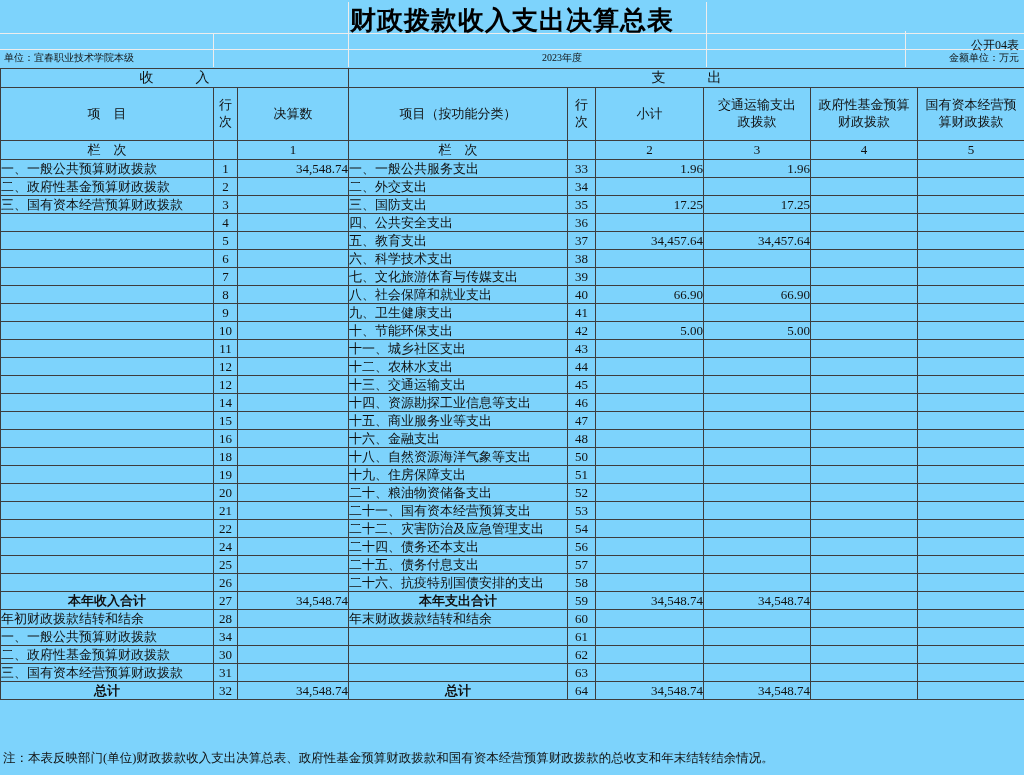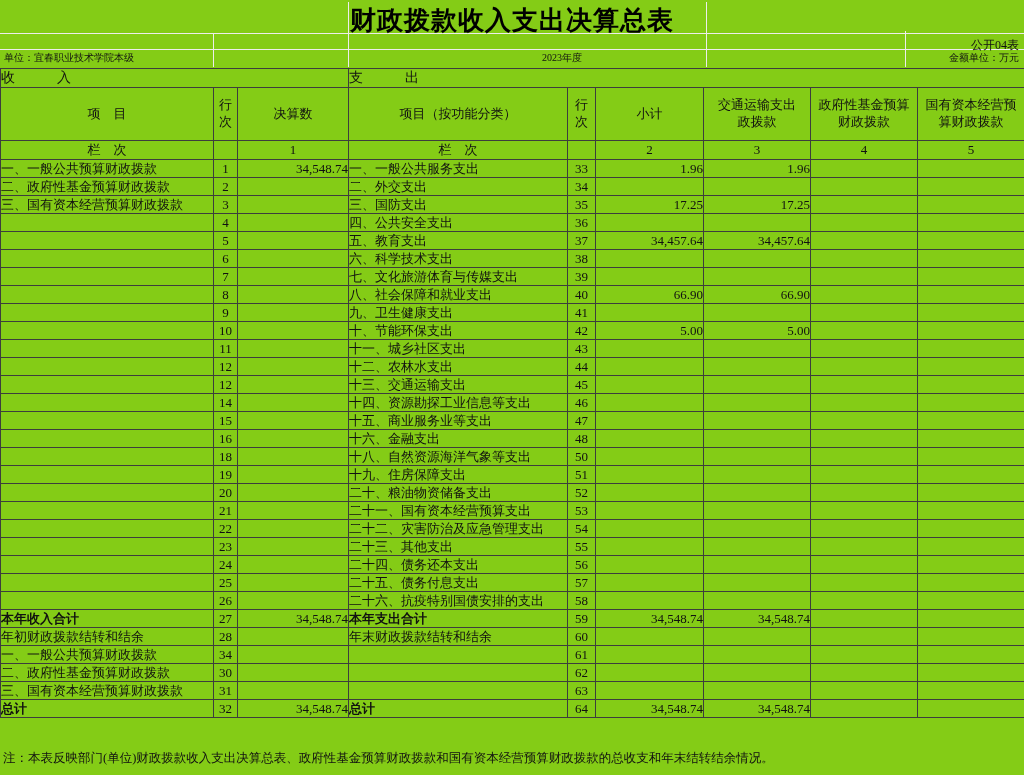--- a/index.html
+++ b/index.html
@@ -1,18 +1,18 @@
 <!DOCTYPE html>
 <html><head>
 <meta charset="utf-8">
 <style>
   * { margin:0; padding:0; box-sizing:border-box; }
   html,body { background:#fff; }
   .page {
-    position:relative; width:1024px; height:775px; background:#84cc16;
+    position:relative; width:1024px; height:775px; background:#7dd3fc;
     font-family:"Liberation Serif","DejaVu Serif",serif; color:#111;
     overflow:hidden;
   }
   .fline { position:absolute; background:#ededed; }
   .title {
     position:absolute; top:3px; left:0; width:1024px;
     text-align:center; font-size:26px; font-weight:bold; color:#000;
     letter-spacing:1px;
   }
   .table-code { position:absolute; top:37px; right:5px; font-size:12px; }
@@ -21,29 +21,29 @@
   .info-year { position:absolute; left:562px; top:0; transform:translateX(-50%); }
   .info-amount { position:absolute; right:5px; top:0;text-align:right; }
   table.fiscal {
     position:absolute; top:68px; left:0; width:1024px;
     border-collapse:collapse; table-layout:fixed;
   }
   table.fiscal th, table.fiscal td {
     border:1px solid #3d3d3d; padding:0; font-size:13px; font-weight:normal;
     color:#111; overflow:hidden; vertical-align:middle;
   }
-  thead tr.h1 th { height:17px; font-size:14px; text-align:left; }
+  thead tr.h1 th { height:17px; font-size:14px; text-align:center; }
   thead tr.h2 th { height:53px; text-align:center; white-space:pre-line; line-height:1.3; }
   thead tr.h3 th { height:17px; text-align:center; }
   tbody tr { height:17.4px; }
   tbody td { line-height:17px; }
   td.lbl { text-align:left; padding-left:3px; white-space:nowrap; }
   td.num { text-align:center; }
   td.val { text-align:right; padding-right:4px; white-space:nowrap; }
-  tr.total td.lbl { padding-left:0; font-weight:bold; }
+  tr.total td.lbl { text-align:center; padding-left:0; font-weight:bold; }
   .note { position:absolute; top:750px; left:3px; font-size:12.5px; white-space:nowrap; }
 </style>
 </head>
 <body>
 
 <div class="page">
 
   <div class="fline" style="left:0;top:33px;width:1024px;height:1px;"></div>
   <div class="fline" style="left:0;top:49px;width:1024px;height:1px;"></div>
   <div class="fline" style="left:213px;top:34px;width:1px;height:33px;"></div>
@@ -332,31 +332,20 @@
           <td class="val"></td>
           <td class="lbl">二十二、灾害防治及应急管理支出</td>
           <td class="num">54</td>
           <td class="val"></td>
           <td class="val"></td>
           <td class="val"></td>
           <td class="val"></td>
         </tr>
         <tr>
           <td class="lbl"></td>
-          <td class="num">23</td>
-          <td class="val"></td>
-          <td class="lbl">二十三、其他支出</td>
-          <td class="num">55</td>
-          <td class="val"></td>
-          <td class="val"></td>
-          <td class="val"></td>
-          <td class="val"></td>
-        </tr>
-        <tr>
-          <td class="lbl"></td>
           <td class="num">24</td>
           <td class="val"></td>
           <td class="lbl">二十四、债务还本支出</td>
           <td class="num">56</td>
           <td class="val"></td>
           <td class="val"></td>
           <td class="val"></td>
           <td class="val"></td>
         </tr>
         <tr>

